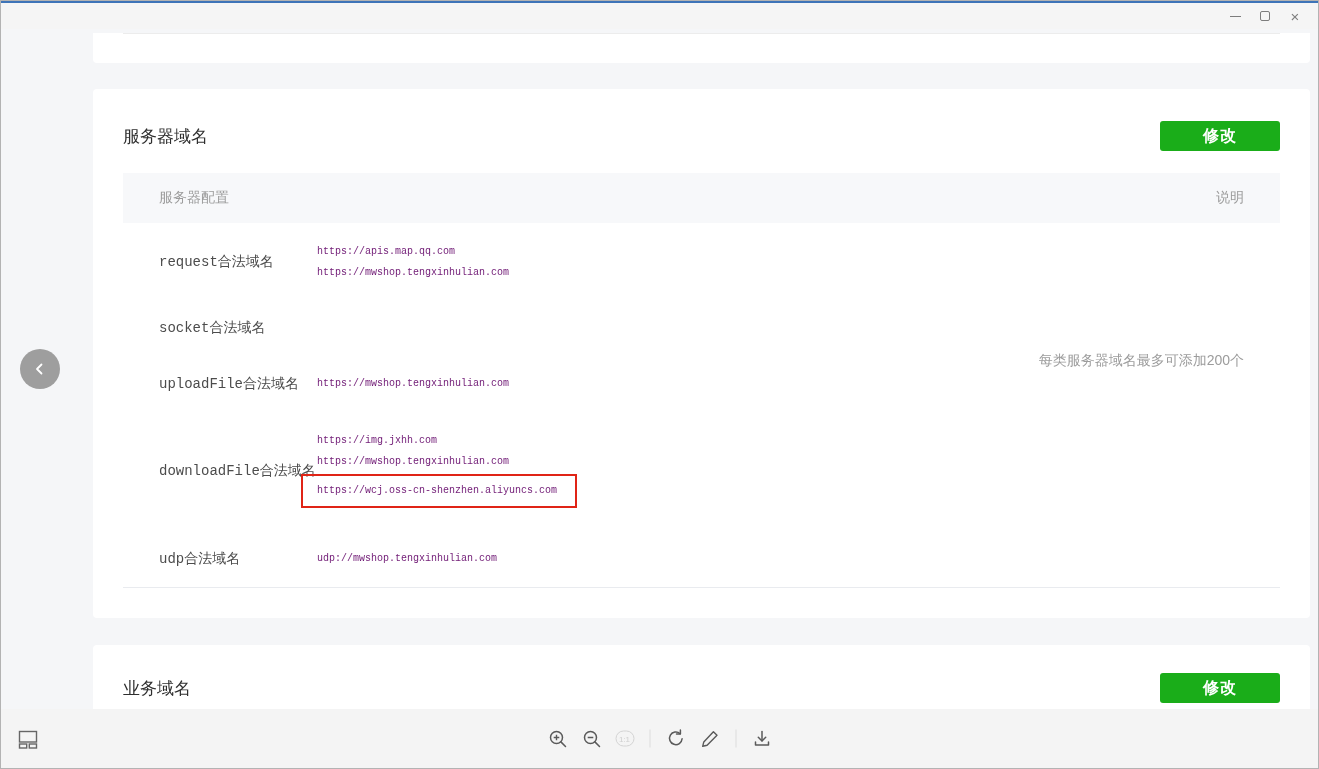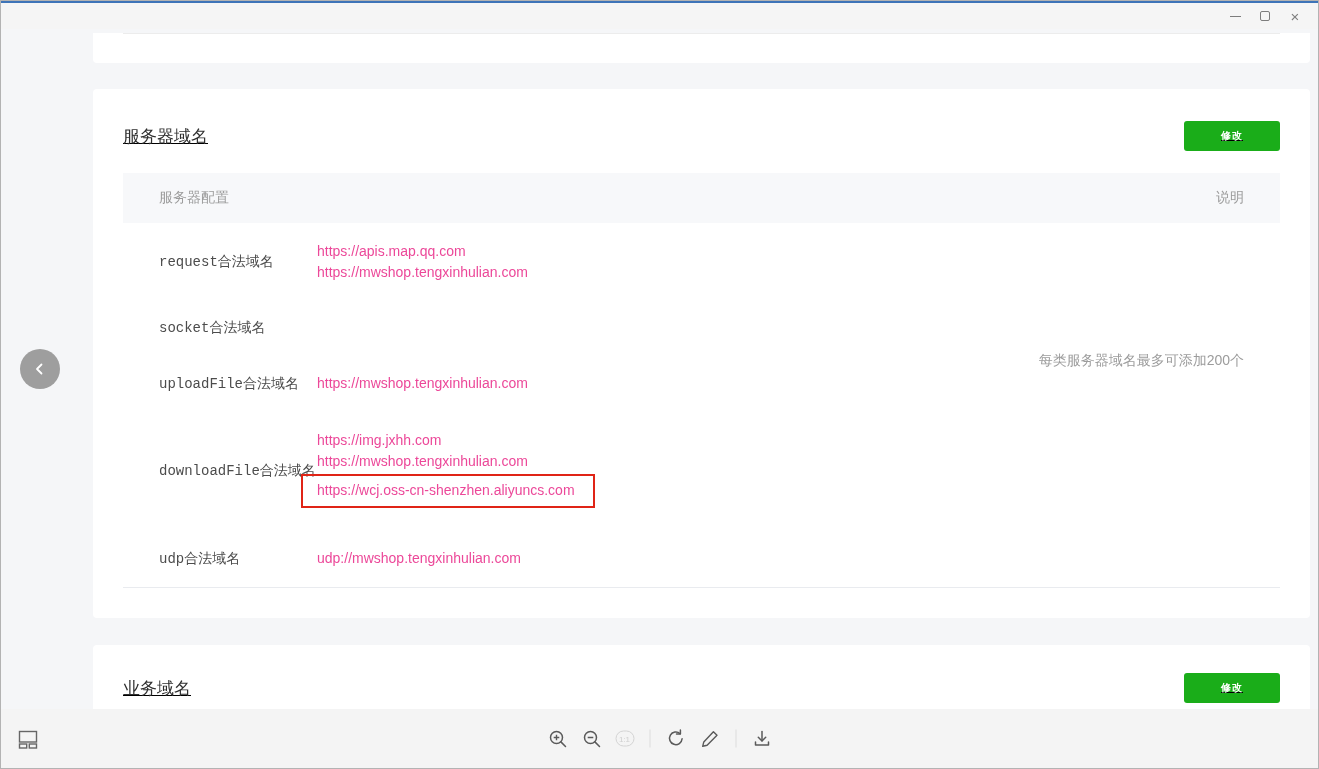--- a/index.html
+++ b/index.html
@@ -26,38 +26,38 @@
 
   
   .viewport { position:absolute; top:28px; left:0; right:0; height:682px; background:#f5f6f8; overflow:hidden; }
   .cards { margin-left:92px; width:1217px; }
 
   .card { background:#fff; border-radius:4px; }
   .card-top-partial { height:30px; border-radius:0 0 4px 4px; }
   .card-top-partial .divider { margin:4px 30px 0; border-top:1px solid #ececec; }
 
   .card-main { margin-top:26px; padding:0 30px 30px; position:relative; }
-  .card-head { display:flex; justify-content:space-between; align-items:center; padding-top:24px; height:70px;text-decoration:underline; }
+  .card-head { display:flex; justify-content:space-between; align-items:center; padding-top:24px; height:70px; }
   .card-title { font-size:17px; color:#2e2e2e; }
   .btn-green {
-    width:96px; height:30px; border:none; border-radius:3px;
-    color:#fff; font-size:10px; font-weight:bold; letter-spacing:1px;
+    width:120px; height:30px; border:none; border-radius:3px;
+    color:#fff; font-size:16px; font-weight:bold; letter-spacing:1px;
     cursor:pointer; font-family:inherit;
   }
 
   .thead {
     margin-top:14px; height:50px; background:#f7f8fa;
     display:flex; justify-content:space-between; align-items:center;
     padding:0 36px; color:#9c9c9c; font-size:14px;
   }
   .tbody { border-bottom:1px solid #e9ebef; padding:0 0 0 0; }
   .trow { display:flex; align-items:center; padding:18px 36px; }
   .trow-label { width:158px; flex:none; color:#4c4c4c; font-size:14px;font-family:Liberation Mono, monospace; }
   .trow-values { display:flex; flex-direction:column; }
-  .value-line { color:#ec4899; font-size:14px; line-height:21px; }
+  .value-line { color:#701a75; font-size:10px; line-height:21px;font-family:Liberation Mono, monospace; }
   .red-box {
     border:2px solid #e02416; padding:4px 18px 5px 14px;
     margin:2px 0 4px -16px; align-self:flex-start;
   }
   .domain-notes {
     position:absolute; top:260px; right:66px; text-align:right;
     color:#9c9c9c; font-size:14px; line-height:22px;
   }
   .domain-notes .note { margin-bottom:13px; }
 

